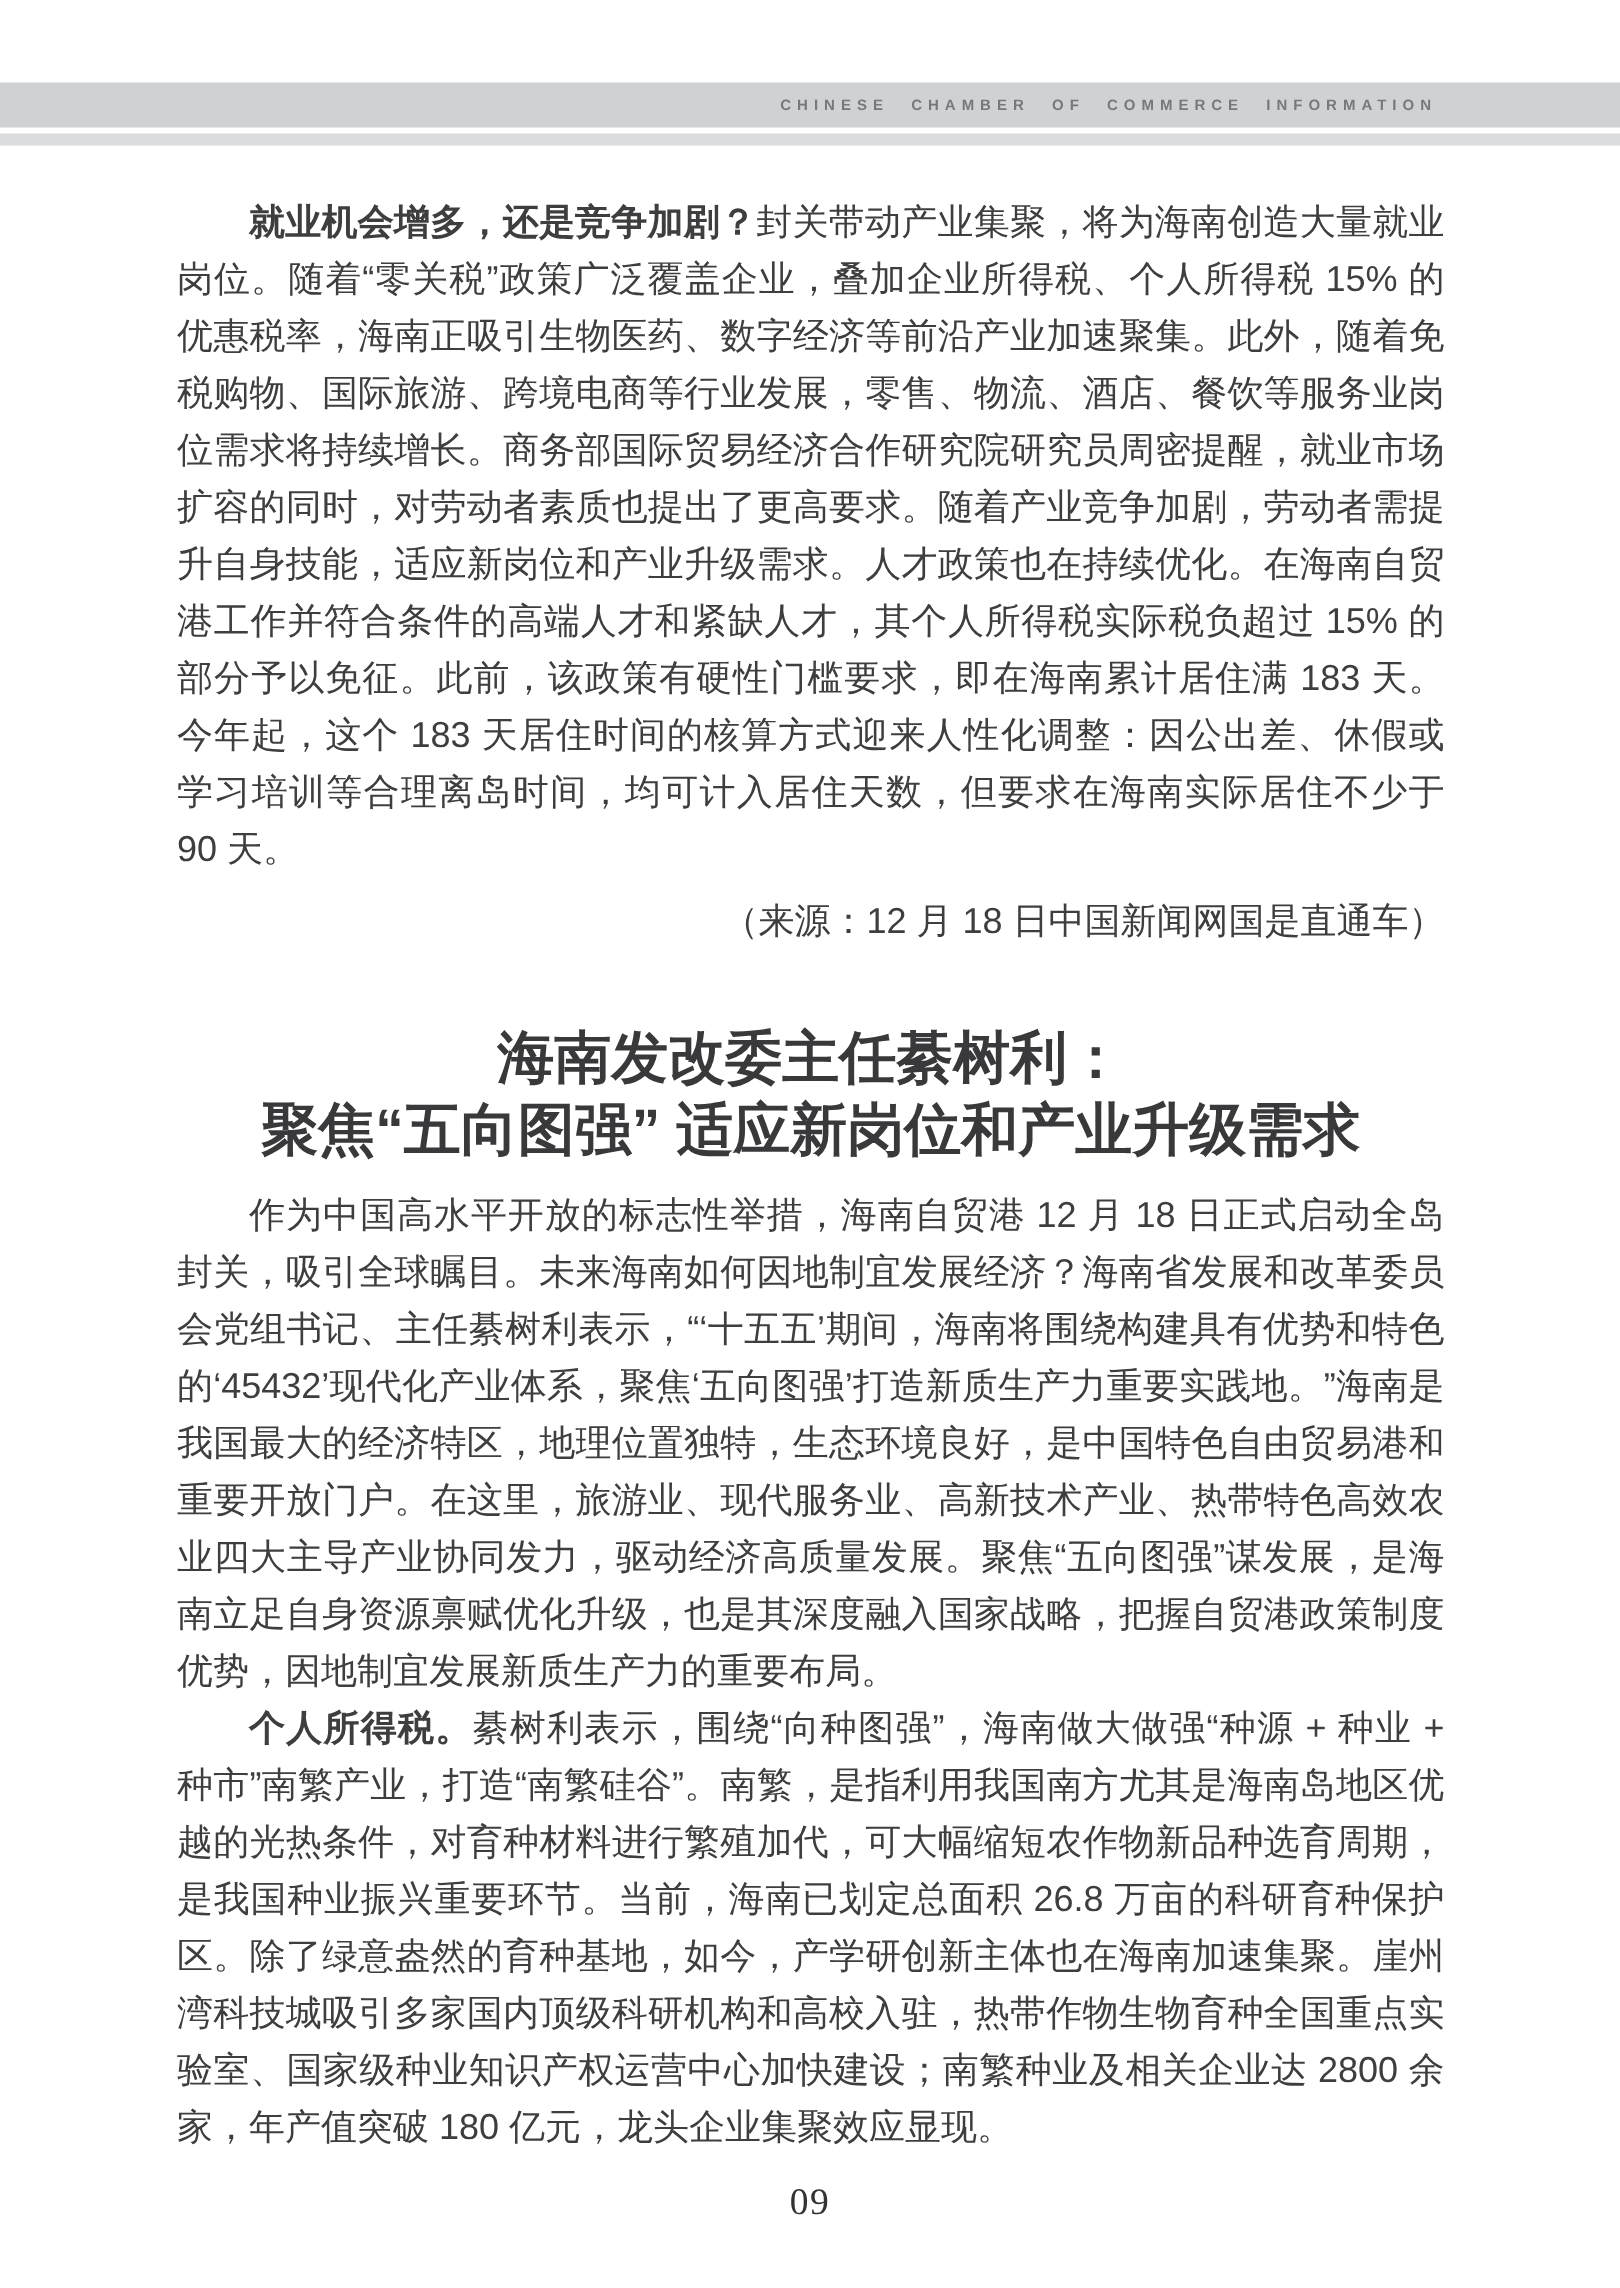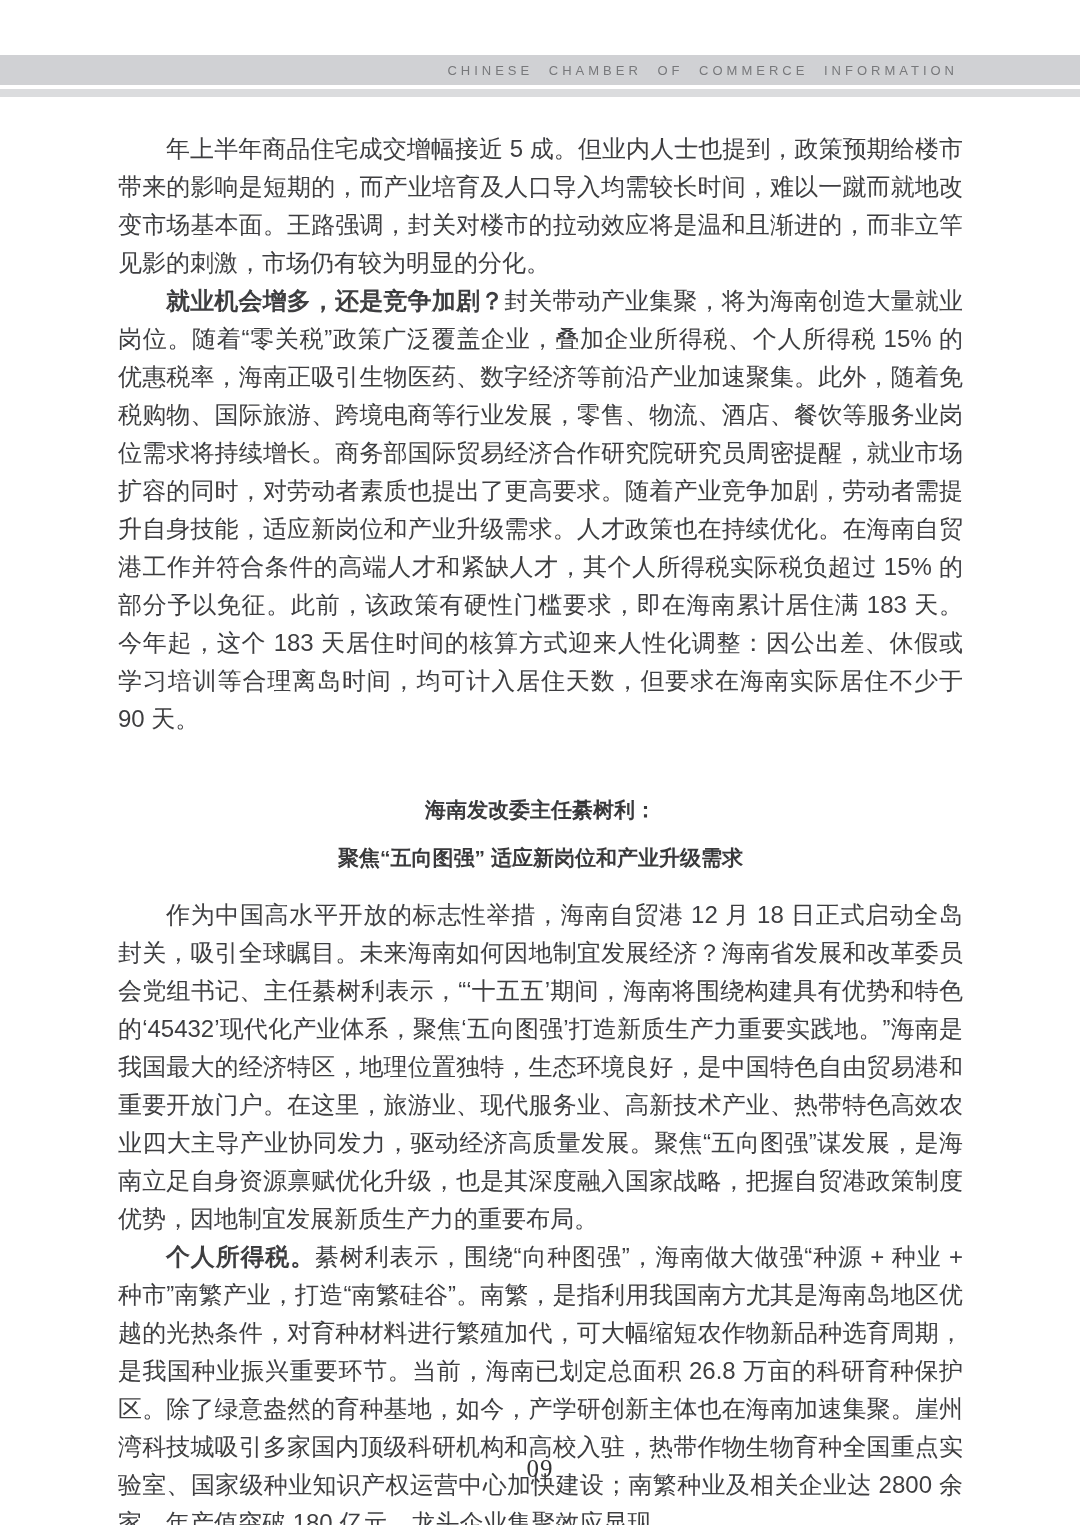--- a/index.html
+++ b/index.html
@@ -19,22 +19,22 @@
     top: 55px; left: 0; right: 0;
     height: 30px;
     background: var(--banner-bar, #d0d1d4);
     display: flex;
     align-items: center;
     justify-content: flex-end;
     padding-right: 122px;
     box-sizing: border-box;
   }
   .banner-text {
-    font-size: 13px;
-    font-weight: normal;
+    font-size: 10px;
+    font-weight: bold;
     letter-spacing: 4px;
     word-spacing: 8px;
     color: var(--banner-text, #77787b);
     white-space: nowrap;
   }
   .banner-rule {
     position: absolute;
     top: 89px; left: 0; right: 0;
     height: 8px;
     background: var(--banner-rule, #dbdcde);
@@ -60,21 +60,21 @@
     color: var(--body-text, #3e3e40);
     margin-top: 36px;
   }
   p.source-line {
     text-indent: 0;
     text-align: right;
     margin-top: 10px;
   }
   .article-title {
     margin: 48px 0 14px 0;
-    font-size: 21px;
+    font-size: 38px;
     line-height: 48px;
     font-weight: bold;
     color: var(--title-text, #39393b);
     text-align: center;
     text-indent: 0;
   }
   .article-title div { text-indent: 0; }
 
   
   .page-footer {
@@ -96,28 +96,26 @@
 
   <header>
     <div class="banner-bar">
       <span class="banner-text">CHINESE CHAMBER OF COMMERCE INFORMATION</span>
     </div>
     <div class="banner-rule"></div>
   </header>
 
   <main class="article-body">
 
-    <p>
-      <span>年上半年商品住宅成交增幅接近 5 成。但业内人士也提到，政策预期给楼市带来的影响是短期的，而产业培育及人口导入均需较长时间，难以一蹴而就地改变市场基本面。王路强调，封关对楼市的拉动效应将是温和且渐进的，而非立竿见影的刺激，市场仍有较为明显的分化。</span>
-    </p>
 
     <p>
       <strong>就业机会增多，还是竞争加剧？</strong><span>封关带动产业集聚，将为海南创造大量就业岗位。随着“零关税”政策广泛覆盖企业，叠加企业所得税、个人所得税 15% 的优惠税率，海南正吸引生物医药、数字经济等前沿产业加速聚集。此外，随着免税购物、国际旅游、跨境电商等行业发展，零售、物流、酒店、餐饮等服务业岗位需求将持续增长。商务部国际贸易经济合作研究院研究员周密提醒，就业市场扩容的同时，对劳动者素质也提出了更高要求。随着产业竞争加剧，劳动者需提升自身技能，适应新岗位和产业升级需求。人才政策也在持续优化。在海南自贸港工作并符合条件的高端人才和紧缺人才，其个人所得税实际税负超过 15% 的部分予以免征。此前，该政策有硬性门槛要求，即在海南累计居住满 183 天。今年起，这个 183 天居住时间的核算方式迎来人性化调整：因公出差、休假或学习培训等合理离岛时间，均可计入居住天数，但要求在海南实际居住不少于 90 天。</span>
     </p>
 
+    <p class="source-line">（来源：12 月 18 日中国新闻网国是直通车）</p>
 
     <h2 class="article-title">
       <div>海南发改委主任綦树利：</div>
       <div>聚焦“五向图强” 适应新岗位和产业升级需求</div>
     </h2>
 
     <p>
       <span>作为中国高水平开放的标志性举措，海南自贸港 12 月 18 日正式启动全岛封关，吸引全球瞩目。未来海南如何因地制宜发展经济？海南省发展和改革委员会党组书记、主任綦树利表示，“‘十五五’期间，海南将围绕构建具有优势和特色的‘45432’现代化产业体系，聚焦‘五向图强’打造新质生产力重要实践地。”海南是我国最大的经济特区，地理位置独特，生态环境良好，是中国特色自由贸易港和重要开放门户。在这里，旅游业、现代服务业、高新技术产业、热带特色高效农业四大主导产业协同发力，驱动经济高质量发展。聚焦“五向图强”谋发展，是海南立足自身资源禀赋优化升级，也是其深度融入国家战略，把握自贸港政策制度优势，因地制宜发展新质生产力的重要布局。</span>
     </p>
 

